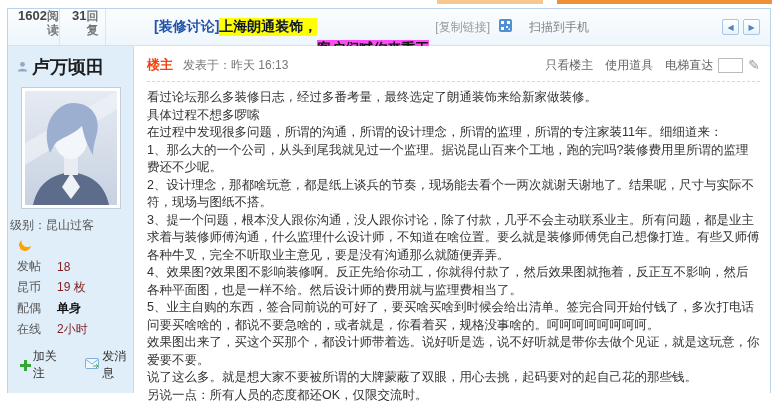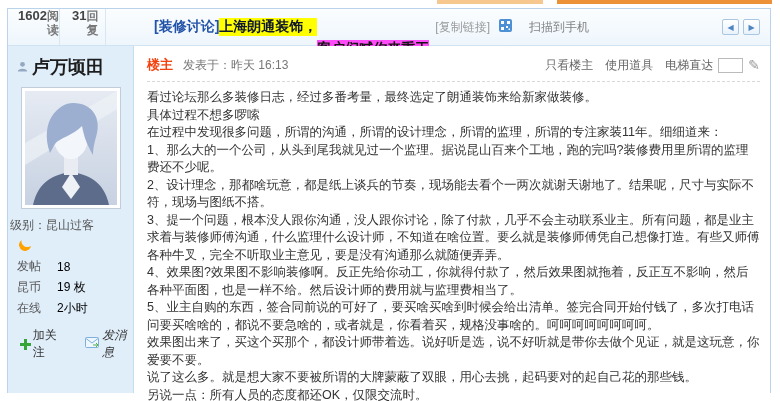--- a/index.html
+++ b/index.html
@@ -49,26 +49,26 @@
   .avatar-frame { margin:8px auto 0; width:100px; height:122px; background:#fff;
                   border:1px solid #c2cdd9; padding:3px; }
   .avatar-frame svg { display:block; width:92px; height:114px; }
   .level-row { padding-left:2px; margin-top:8px; font-size:12px; color:#555; }
   .moon { width:12px; height:12px; border-radius:50%; margin:5px 0 1px 11px;
           box-shadow:inset 3.5px -3px 0 0 #ffa200; transform:rotate(-18deg); }
   .stats-list { margin-top:5px; }
   .stat-row { display:flex; align-items:center; height:21px; padding-left:9px;
               font-size:12px; color:#555; }
   .stat-row .lbl { width:40px; }
-  .stat-row .val { color:#000000; }
+  .stat-row .val { color:#7f1d1d; }
   .stat-row .val.strong { font-weight:bold; color:#111; }
   .actions-row { display:flex; align-items:center; gap:4px; padding-left:12px; margin-top:8px;
                  font-size:12px; color:#333; }
   .action-link { display:flex; align-items:center; gap:3px; cursor:pointer; }
-  .action-link + .action-link { margin-left:16px;font-style:italic; }
+  .action-link + .action-link { margin-left:16px; }
   .plus-icon { position:relative; width:11px; height:11px; display:inline-block; }
   .plus-icon::before { content:""; position:absolute; left:0; top:4px; width:11px; height:3px; background:#35a535; }
   .plus-icon::after  { content:""; position:absolute; left:4px; top:0; width:3px; height:11px; background:#35a535; }
 
   .content { flex:1; padding:7px 10px 0 13px; background:#fff; }
   .post-head { display:flex; align-items:center; height:24px; }
   .badge { color:#f4420e; font-weight:bold; font-size:13px; }
   .post-time { margin-left:10px; color:#777; font-size:12px; }
   .head-right { margin-left:auto; display:flex; align-items:center; gap:12px;
                 font-size:12px; color:#666; }
@@ -169,20 +169,24 @@
         <div class="stats-list">
           <div class="stat-row">
             <span class="lbl">发帖</span>
             <span class="val">18</span>
           </div>
           <div class="stat-row">
             <span class="lbl">昆币</span>
             <span class="val">19 枚</span>
           </div>
           <div class="stat-row">
+            <span class="lbl">配偶</span>
+            <span class="val strong">单身</span>
+          </div>
+          <div class="stat-row">
             <span class="lbl">在线</span>
             <span class="val">2小时</span>
           </div>
         </div>
 
         <div class="actions-row">
           <span class="action-link">
             <span class="plus-icon"></span>
             <span>加关注</span>
           </span>

